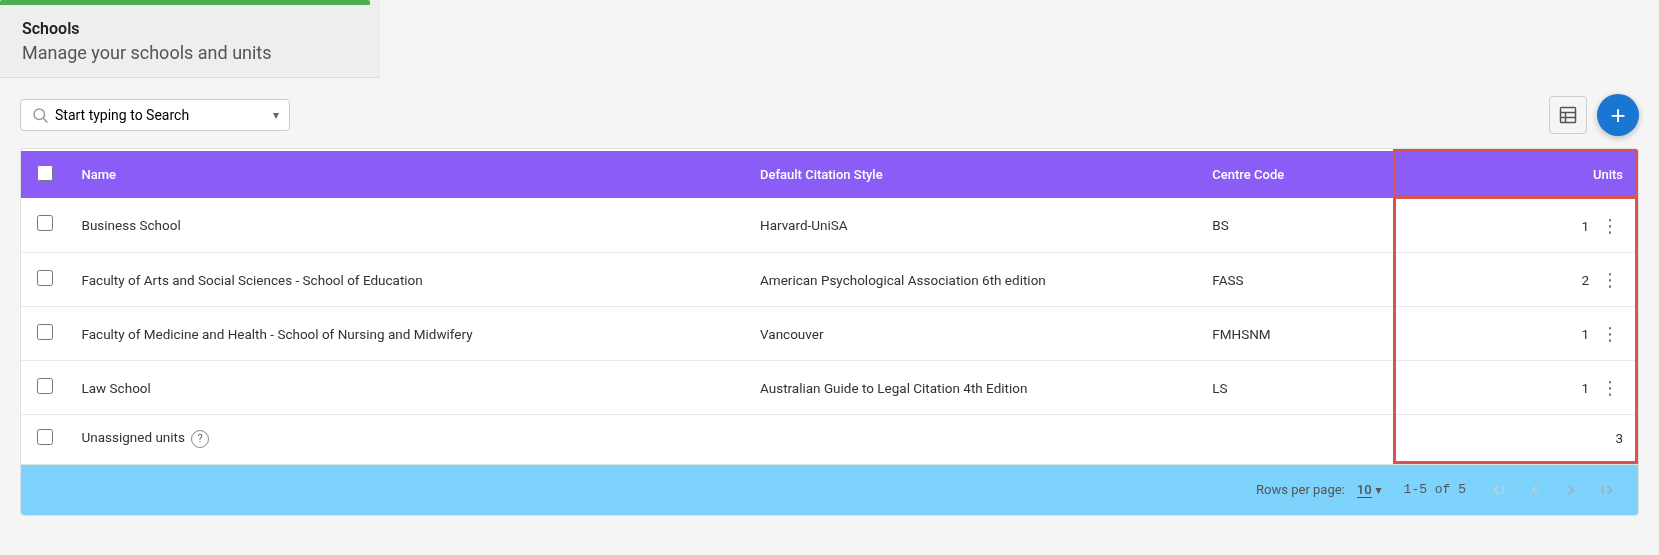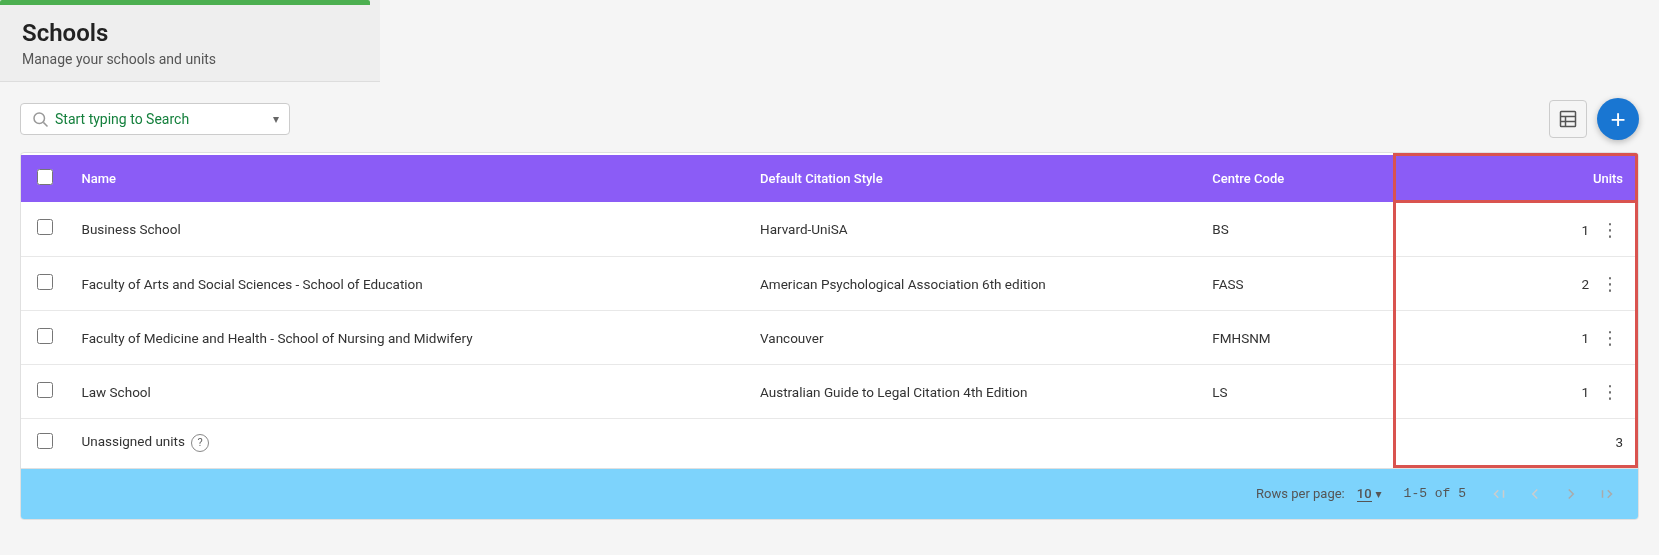--- a/index.html
+++ b/index.html
@@ -3,27 +3,27 @@
   <meta charset="utf-8">
   <style>
     * { box-sizing: border-box; margin: 0; padding: 0; }
     body {
       font-family: Roboto, Arial, sans-serif;
       background: #f5f5f5;
       font-size: 14px;
       color: #333;
     }
     .page-header-title {
-      font-size: 24px;
+      font-size: 16px;
       font-weight: 600;
       color: #222;
       margin-bottom: 4px;
     }
     .page-header-subtitle {
-      font-size: 14px;
+      font-size: 18px;
       color: #555;
     }
 
     
     .main-content {
       padding: 16px 20px;
     }
 
     
     .toolbar {
@@ -43,21 +43,21 @@
       gap: 6px;
       cursor: text;
     }
     .search-icon-svg {
       color: #888;
       width: 18px;
       height: 18px;
       flex-shrink: 0;
     }
     .search-placeholder {
-      color: #15803d;
+      color: #000000;
       font-size: 14px;
       flex: 1;
     }
     .search-dropdown-arrow {
       color: #666;
       font-size: 12px;
     }
     .toolbar-right {
       display: flex;
       align-items: center;

